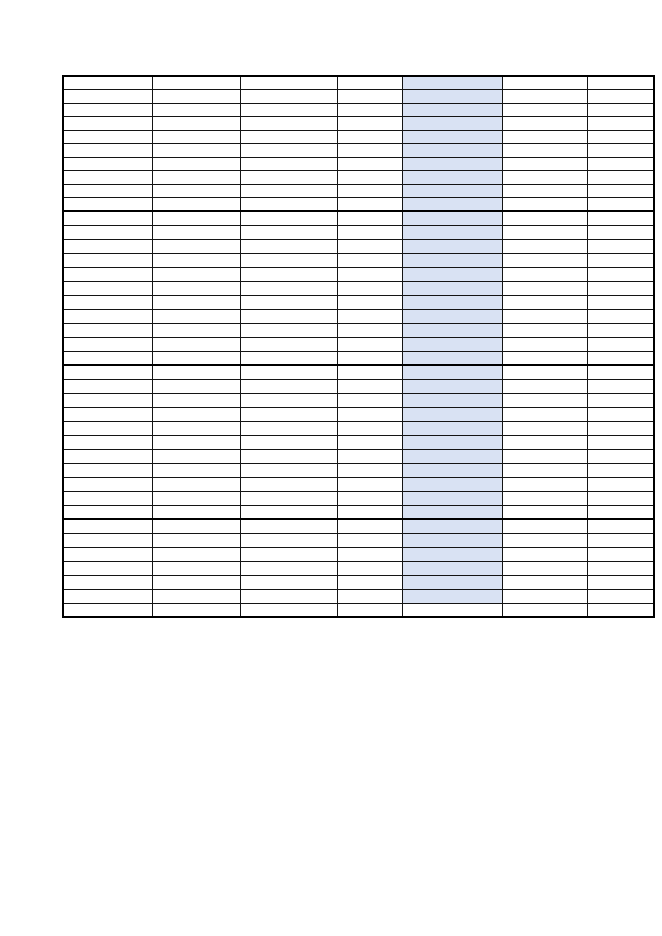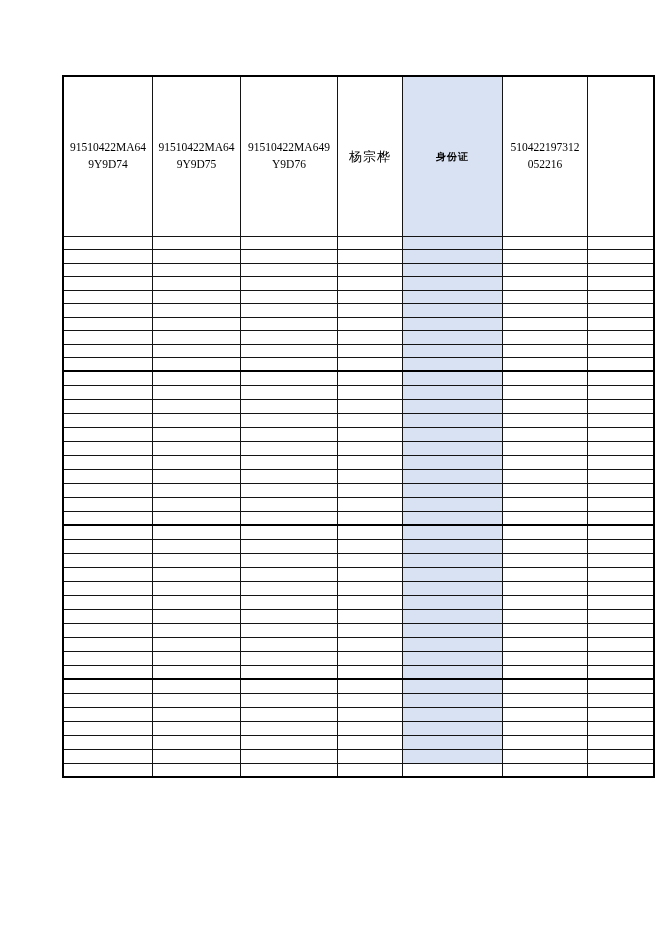--- a/index.html
+++ b/index.html
@@ -39,29 +39,20 @@
   td.person-name { font-size: 13px; letter-spacing: 1px; padding: 0 2px; }
   td.id-type-label { font-weight: bold; font-size: 10px; padding: 0 2px; letter-spacing: 1px; }
   td.id-number { font-size: 11.5px; }
 </style>
 </head>
 <body>
 
 <div class="sheet">
   <table>
     <tbody>
-        <tr style="height: 160px;">
-          <td class="id-number" style="width: 78px;">91510422MA649Y9D74</td>
-          <td class="id-number" style="width: 77px;">91510422MA649Y9D75</td>
-          <td class="id-number" style="width: 86px;">91510422MA649Y9D76</td>
-          <td class="person-name" style="width: 54px;">杨宗桦</td>
-          <td class="hl id-type-label" style="width: 89px;">身份证</td>
-          <td class="id-number" style="width: 74px;">510422197312052216</td>
-          <td style="width: 55px;"></td>
-        </tr>
         <tr style="height: 13.5px;">
           <td style="width: 78px;"></td>
           <td style="width: 77px;"></td>
           <td style="width: 86px;"></td>
           <td style="width: 54px;"></td>
           <td class="hl" style="width: 89px;"></td>
           <td style="width: 74px;"></td>
           <td style="width: 55px;"></td>
         </tr>
         <tr style="height: 13.5px;">

